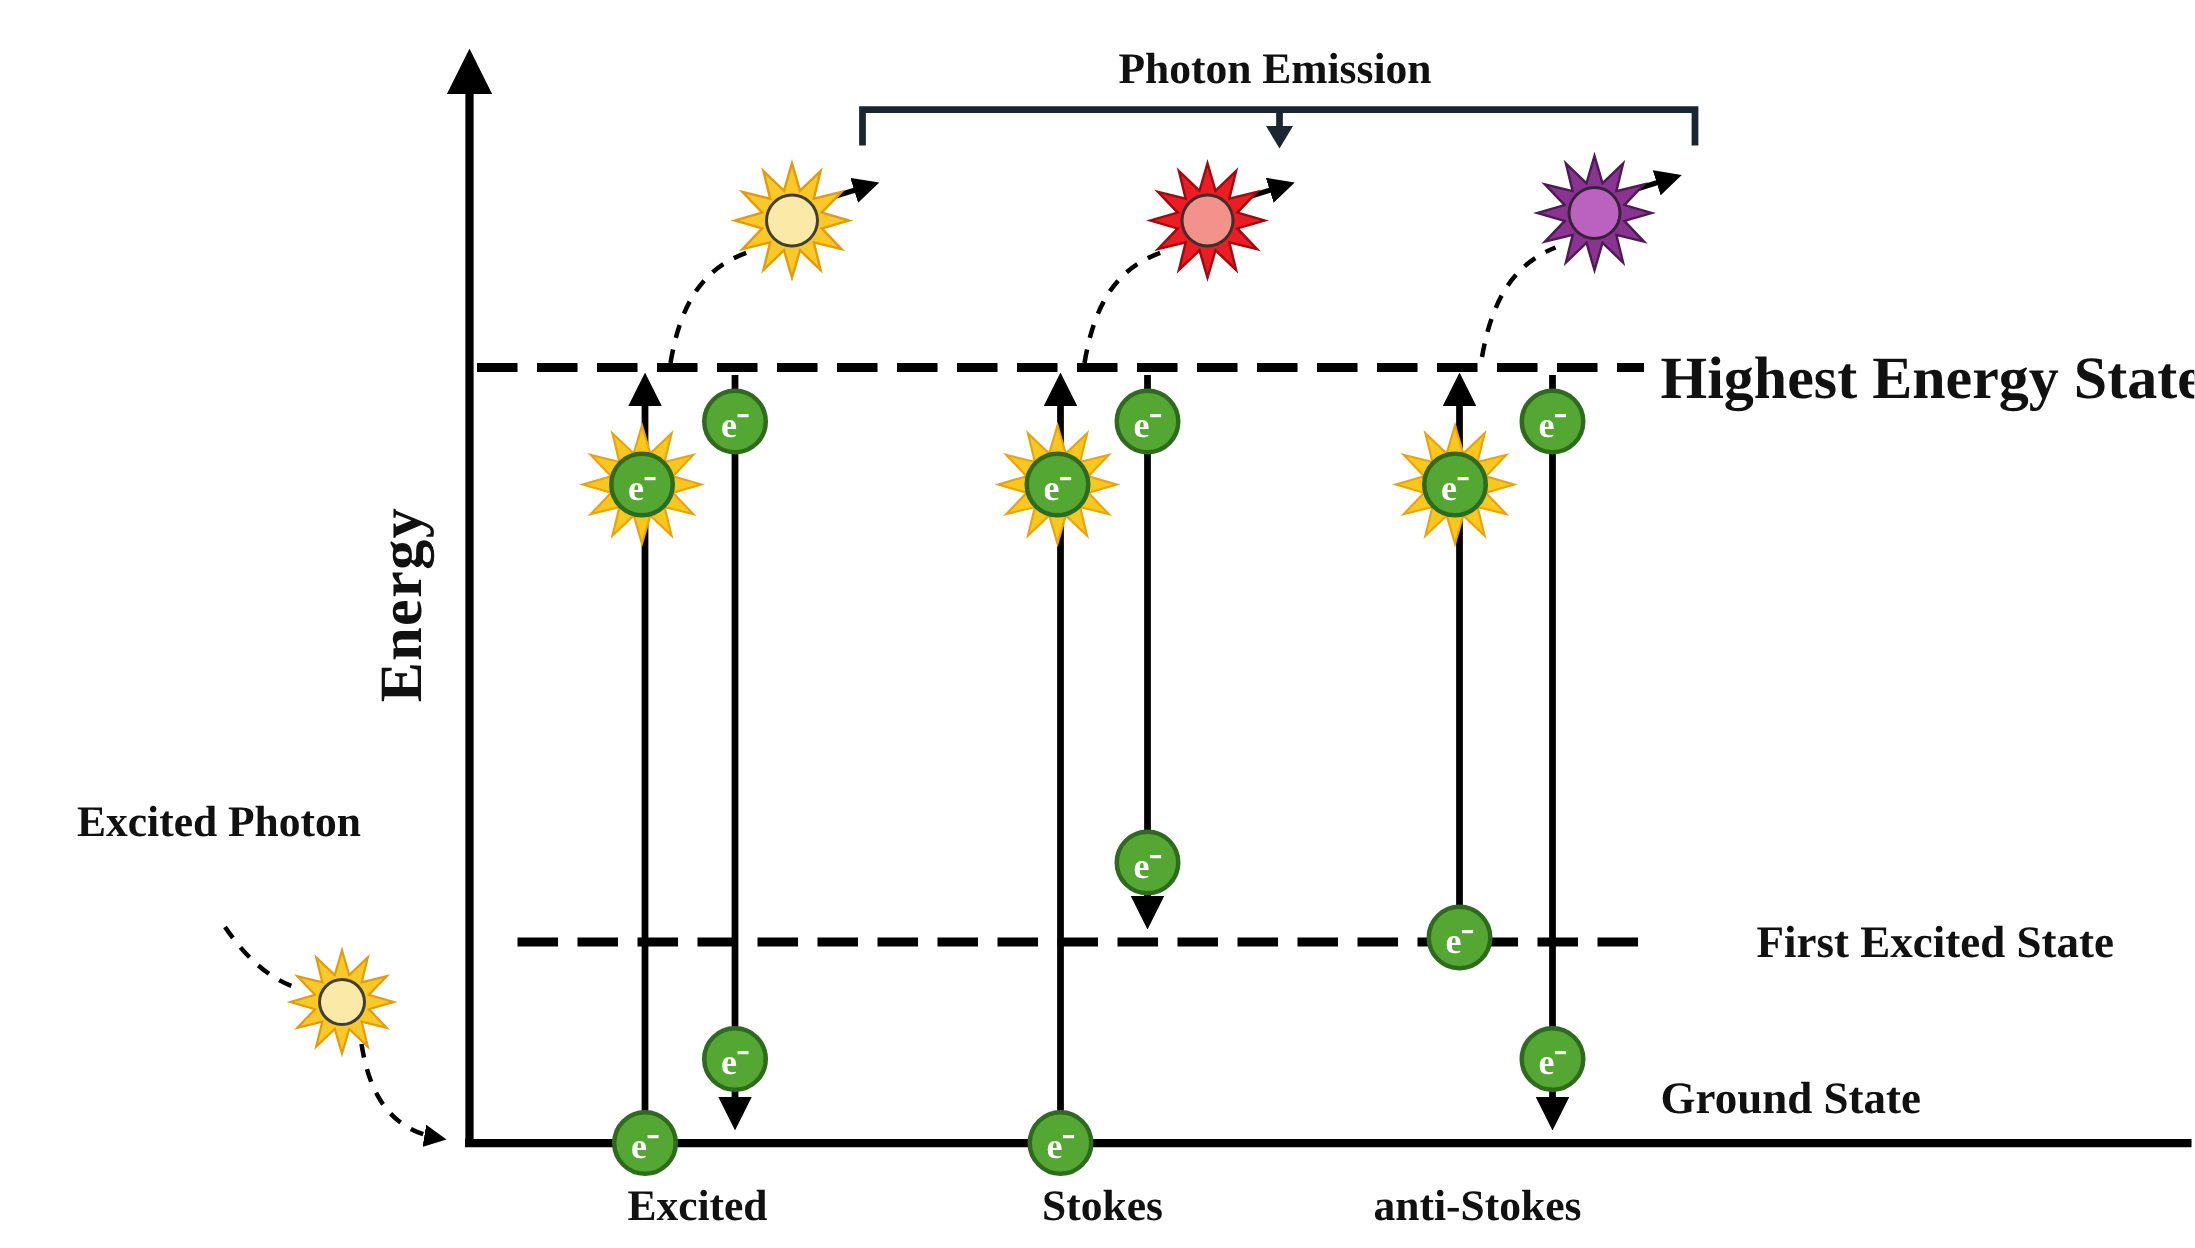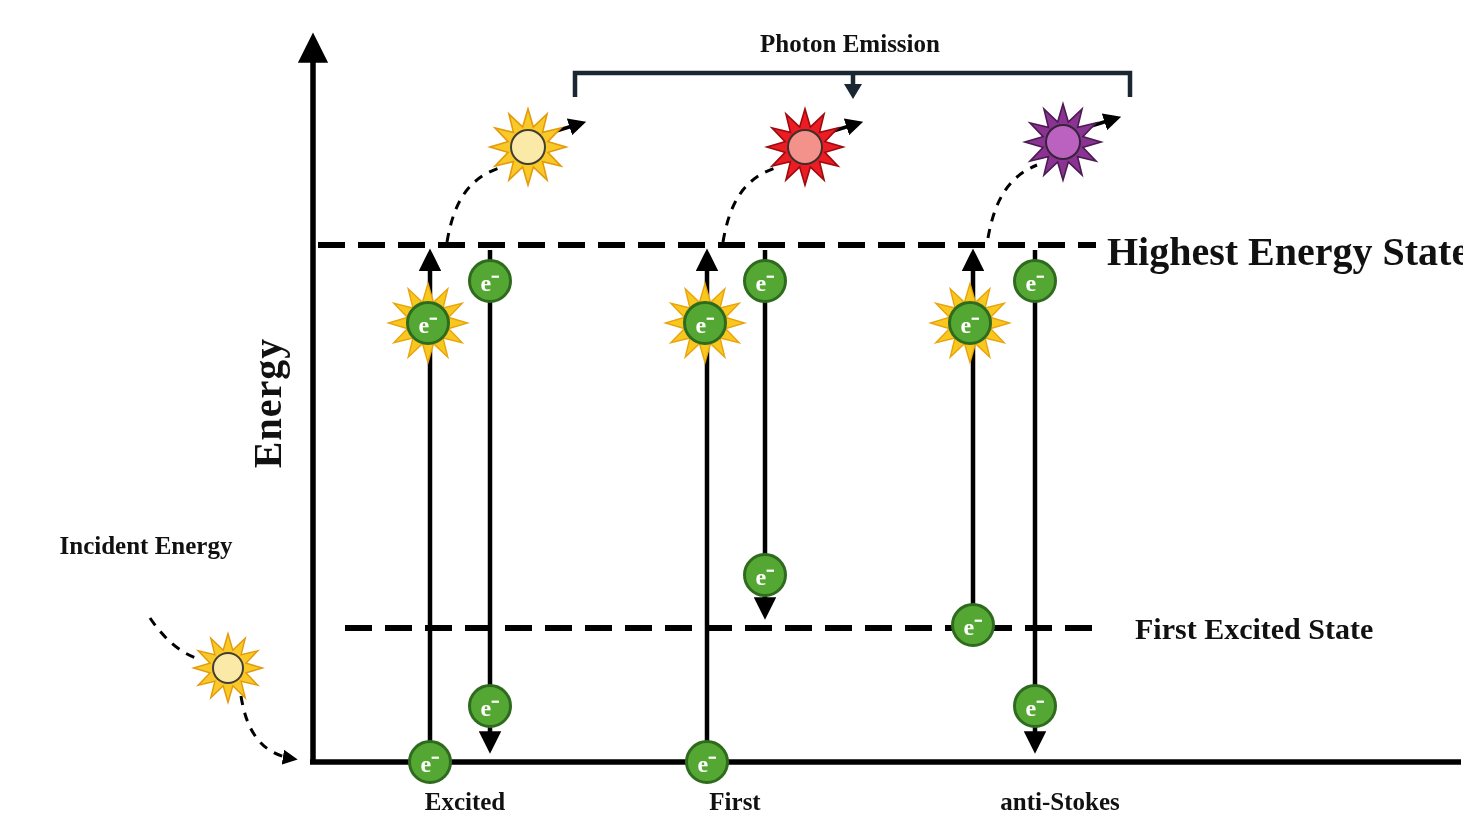--- a/index.html
+++ b/index.html
@@ -2,21 +2,21 @@
 <html><head>
 <meta charset="utf-8">
 <style>
   html,body{margin:0;padding:0;background:#fff;}
   #stage{
     position:relative;width:1463px;height:832px;background:#ffffff;overflow:hidden;
     font-family:"Liberation Serif","DejaVu Serif",serif;
   }
   svg{position:absolute;inset:0;}
   .lbl{
-    position:absolute;font-weight:700;color:#111;font-size:25px;line-height:1.25;
+    position:absolute;font-weight:700;color:#111;font-size:29px;line-height:1.25;
     white-space:nowrap;
   }
   .center{text-align:center;}
   .energy-lbl{
     position:absolute;left:267px;top:403px;font-weight:700;font-size:40px;color:#111;
     transform:translate(-50%,-50%) rotate(-90deg);white-space:nowrap;letter-spacing:1px;
   }
   
   .star{
     position:absolute;
@@ -160,23 +160,24 @@
     </div>
   <div class="electron" style="left:1013px;top:684px;">
       <span>e⁻</span>
     </div>
 
   <div class="lbl center" style="left:660px;top:28px;width:380px;">Photon Emission</div>
 
   <div class="energy-lbl">Energy</div>
 
   <div class="lbl" style="left:1107px;top:227px;font-size:40px;">Highest Energy State</div>
-  <div class="lbl" style="left:1135px;top:610px;font-size:30px;">First Excited State</div>
+  <div class="lbl" style="left:1171px;top:610px;font-size:30px;">First Excited State</div>
+  <div class="lbl" style="left:1107px;top:714px;font-size:30px;">Ground State</div>
 
   <div class="lbl center" style="left:0px;top:530px;width:292px;white-space:normal;">
-    <div>Incident Energy</div>
+    <div>Excited Photon</div>
   </div>
 
   <div class="lbl center" style="left:385px;top:786px;width:160px;">Excited</div>
-  <div class="lbl center" style="left:660px;top:786px;width:150px;">First</div>
-  <div class="lbl center" style="left:970px;top:786px;width:180px;text-align:center;">anti-Stokes</div>
+  <div class="lbl center" style="left:660px;top:786px;width:150px;">Stokes</div>
+  <div class="lbl center" style="left:895px;top:786px;width:180px;text-align:center;">anti-Stokes</div>
 
 </div>
 
 </body></html>

